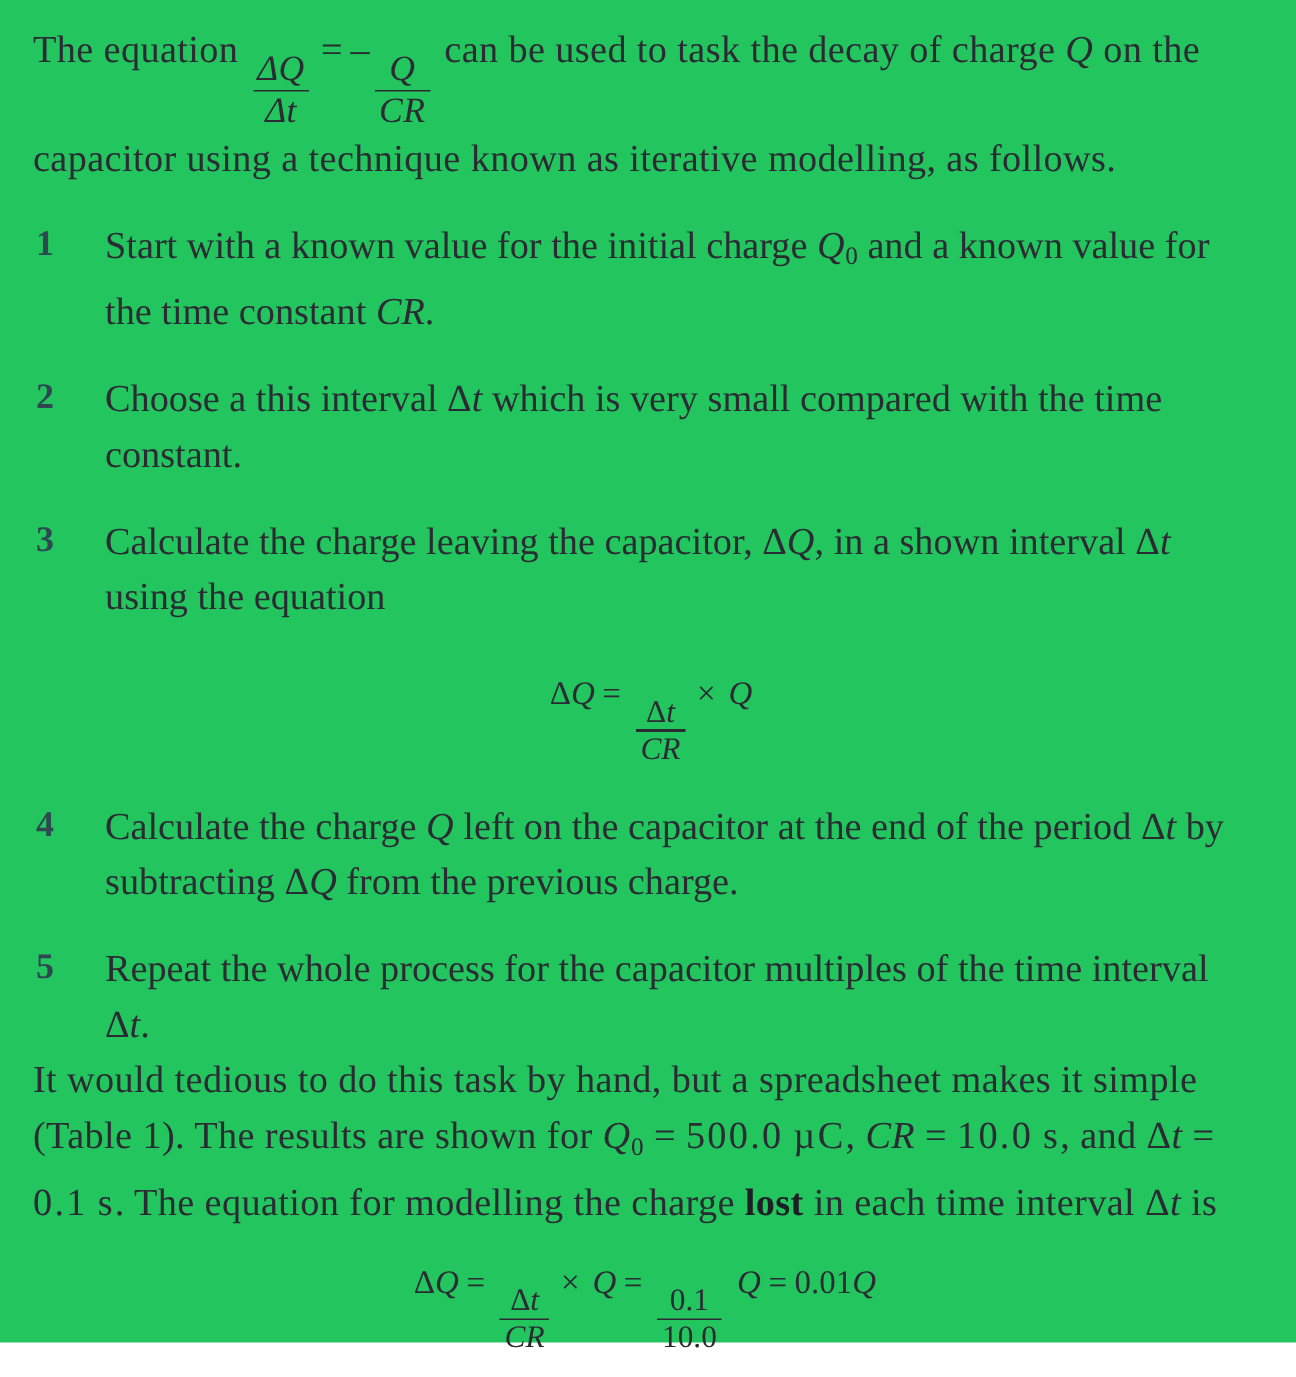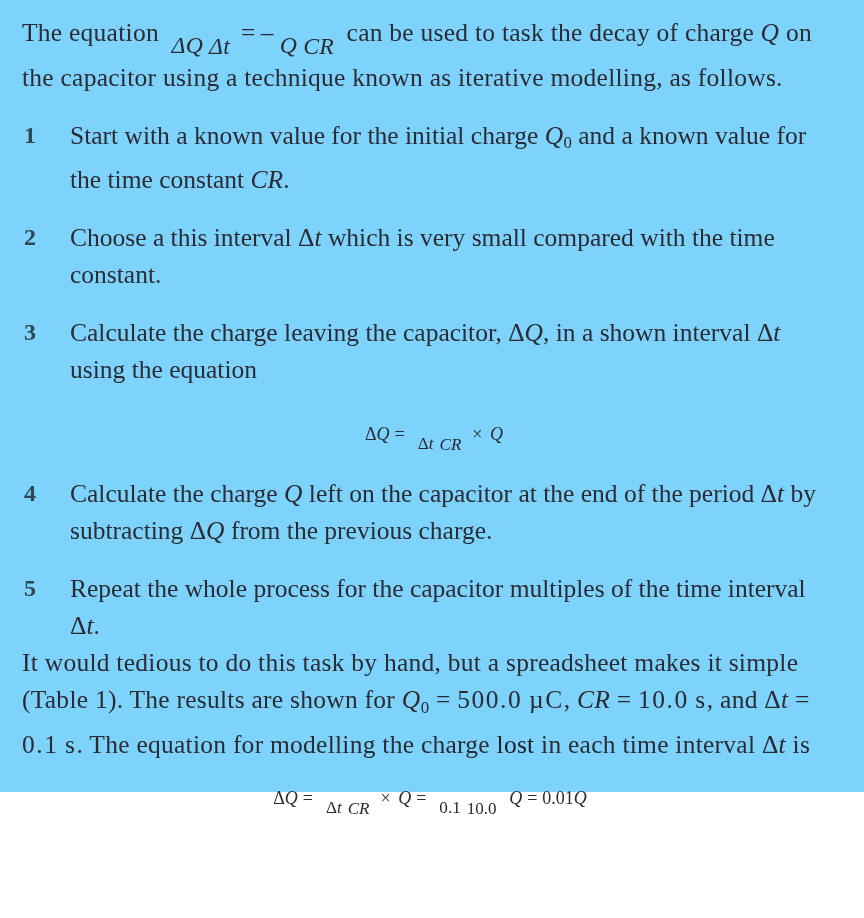--- a/index.html
+++ b/index.html
@@ -11,22 +11,22 @@
   body {
     width: 864px;
     height: 918px;
     overflow: hidden;
     font-family: "Liberation Serif", "DejaVu Serif", serif;
     color: #2b2b33;
   }
   .page {
     position: relative;
     width: 864px;
-    height: 792px;
-    background: #7dd3fc;
+    height: 895px;
+    background: #22c55e;
     box-sizing: border-box;
     padding: 14px 32px 0 22px;
   }
   p.para {
     margin: 0;
     font-size: 25.5px;
     line-height: 37px;
     letter-spacing: 0.01em;
     color: #2b2b33;
   }
@@ -67,20 +67,21 @@
     font-style: normal;
   }
   .sub {
     font-size: 0.66em;
     vertical-align: -0.28em;
     font-style: normal;
     padding-left: 0.02em;
   }
   .frac {
     display: inline-flex;
+    flex-direction: column;
     align-items: center;
     justify-content: center;
     vertical-align: -0.50em;
     margin: 0 3px;
     line-height: 1.04;
     font-size: 0.93em;
   }
   .frac .fnum {
     display: block;
     padding: 0 3px 1px 3px;
@@ -96,21 +97,21 @@
     display: block;
     padding: 1px 3px 0 3px;
     white-space: nowrap;
   }
   .inline-math {
     white-space: nowrap;
   }
   .display-eq {
     margin: 0;
     text-align: center;
-    font-size: 18px;
+    font-size: 22px;
     line-height: 40px;
     color: #2b2b33;
     white-space: nowrap;
   }
   .eq1-wrap {
     margin-top: 26px;
     margin-bottom: 4px;
     padding-left: 14px;
   }
   .eq2-wrap {
@@ -128,21 +129,21 @@
     padding: 0 3px;
   }
   .eqsign {
     padding: 0 5px;
     font-style: normal;
   }
   .para-after-list {
     margin-top: 26px;
   }
   b.bold {
-    font-weight: normal;
+    font-weight: bold;
     color: #1e1e26;
   }
   .nbhair {
     letter-spacing: 0.06em;
     text-align: right;
   }
 </style>
 </head>
 <body>
 

